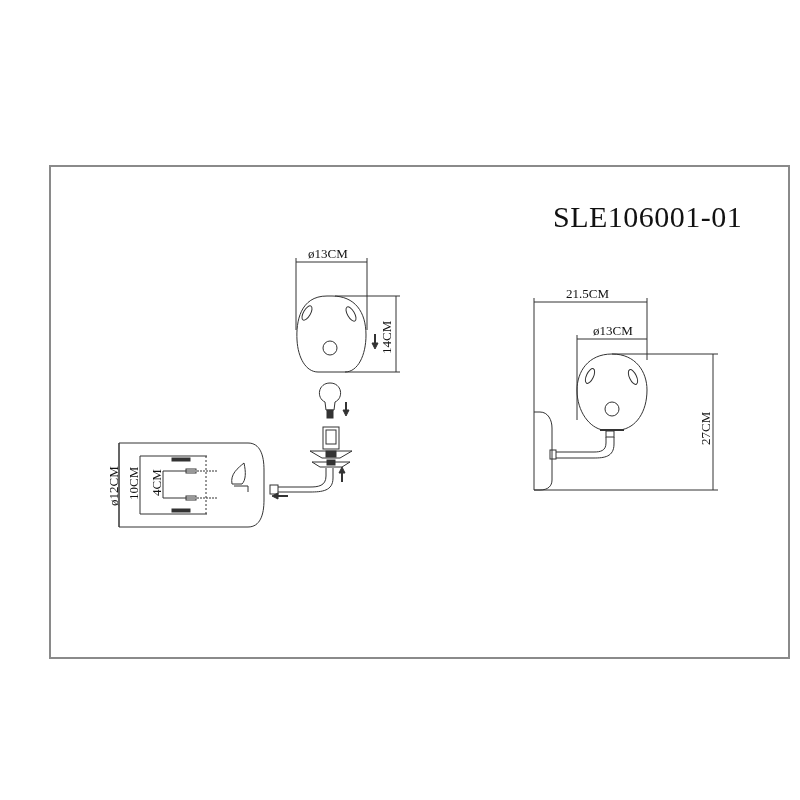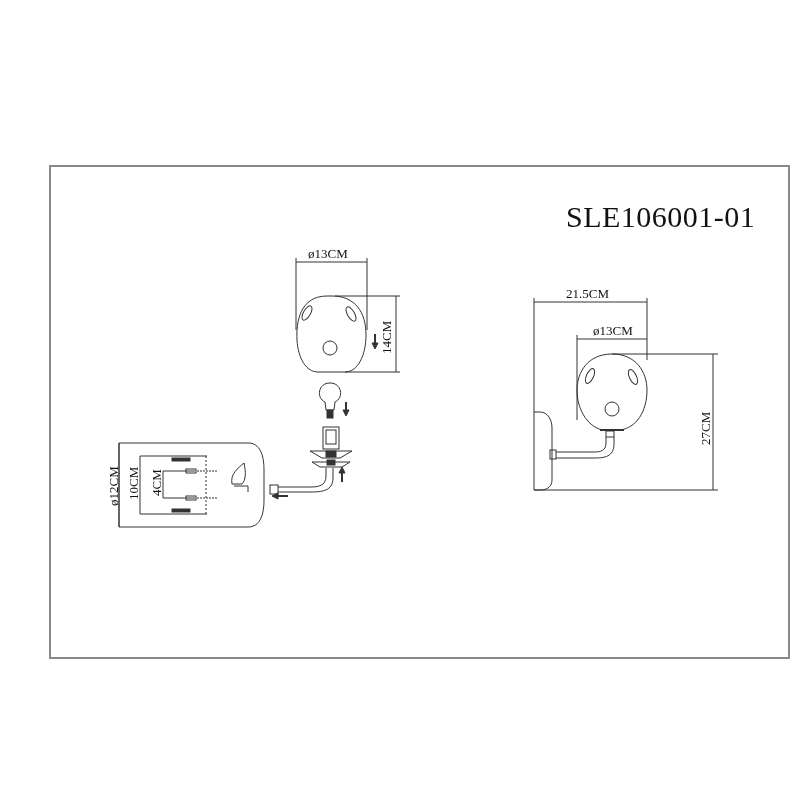--- a/index.html
+++ b/index.html
@@ -1,18 +1,18 @@
 <!DOCTYPE html>
 <html><head>
   <meta charset="utf-8">
   <style>
     html, body { margin: 0; padding: 0; background: #ffffff; }
     body { width: 800px; height: 800px; position: relative; overflow: hidden; font-family: "Liberation Serif", serif; }
     .frame { position: absolute; left: 49px; top: 165px; width: 741px; height: 494px; border: 2px solid #8a8a8a; box-sizing: border-box; }
-    .model { position: absolute; left: 553px; top: 200px; font-family: "Liberation Serif", serif; font-size: 30px; color: #111; letter-spacing: 0.5px; white-space: nowrap; margin-left: 13px; }
+    .model { position: absolute; left: 553px; top: 200px; font-family: "Liberation Serif", serif; font-size: 30px; color: #111; letter-spacing: 0.5px; white-space: nowrap; }
     svg.drawing { position: absolute; left: 0; top: 0; }
     .dim { font-family: "Liberation Serif", serif; font-size: 13px; fill: #111; }
   </style>
 </head>
 <body>
 
 <div class="frame"></div>
 <div class="model">SLE106001-01</div>
 
 <svg class="drawing" width="800" height="800" viewBox="0 0 800 800" xmlns="http://www.w3.org/2000/svg">

